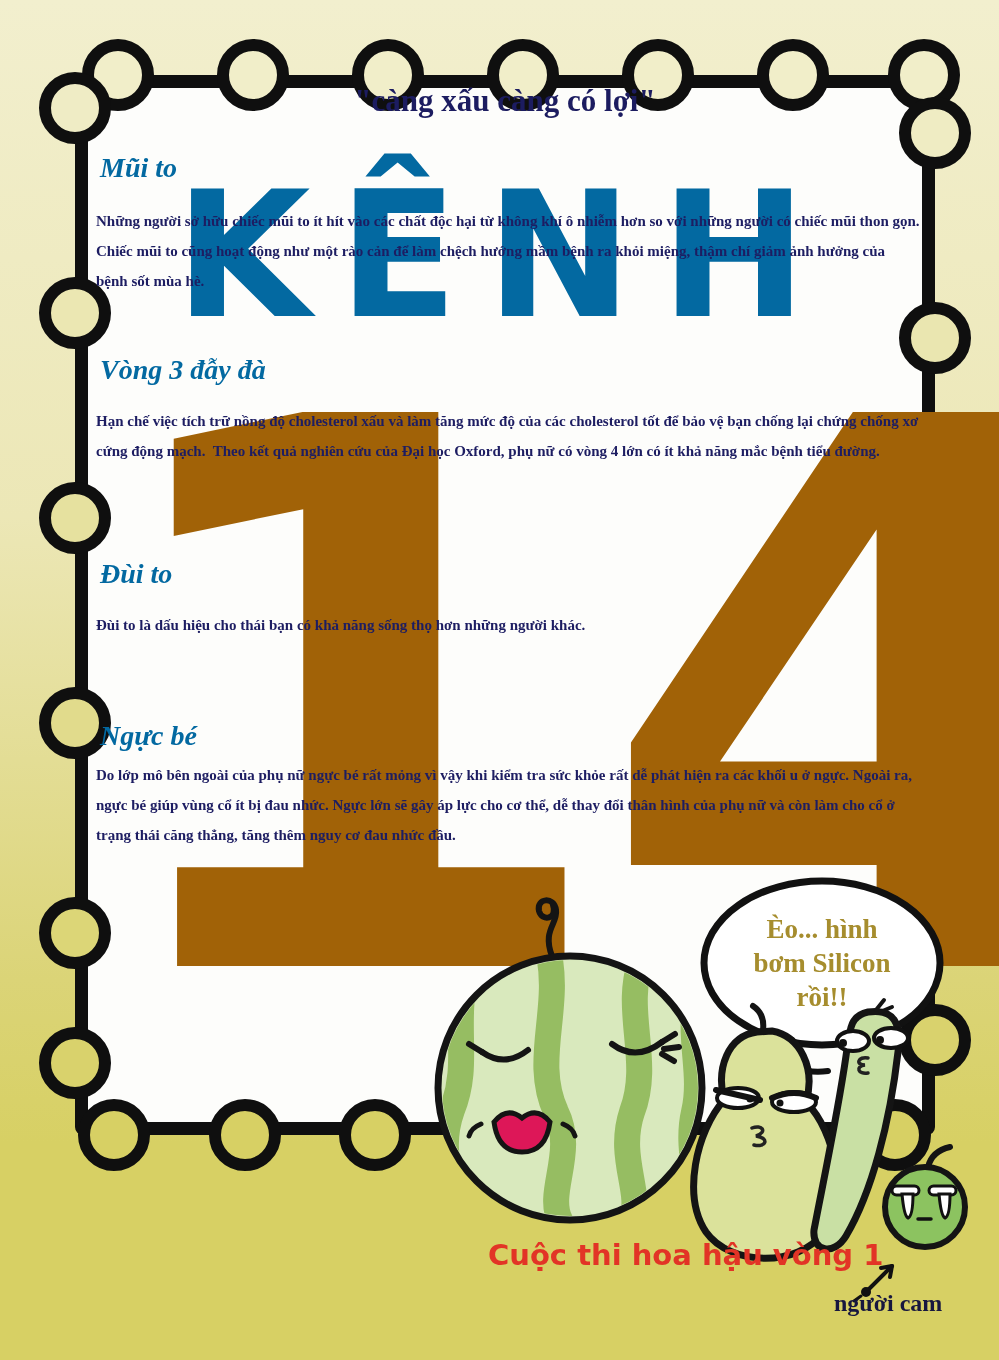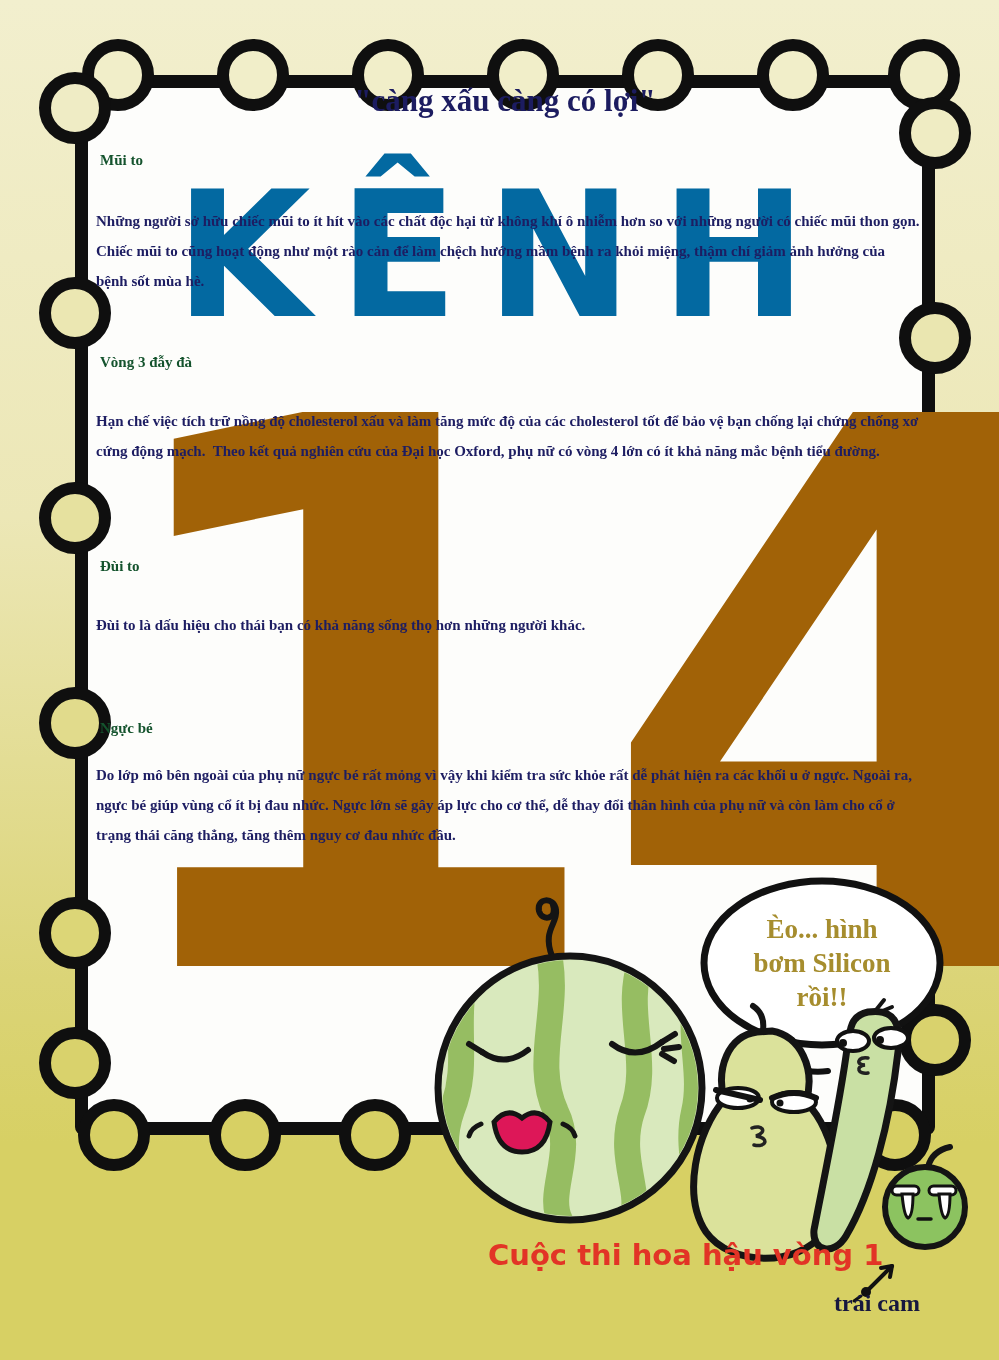--- a/index.html
+++ b/index.html
@@ -20,21 +20,21 @@
   }
   .notch.t{top:-49px;} .notch.b{top:1011px;} .notch.l{left:-49px;} .notch.r{left:811px;}
   
   .wm{position:absolute; left:0; width:100%; text-align:center; color:#0369a1;
       font-family:"DejaVu Sans",sans-serif; font-weight:bold; z-index:1; pointer-events:none;}
   .wm-top{top:80px; font-size:175px; letter-spacing:28px; line-height:1;}
   .wm-big{top:235px; font-size:760px; line-height:1; color:#a16207; letter-spacing:-20px;}
   
   .title{position:absolute; top:-6px; left:0; width:100%; text-align:center;
          color:#1c1c60; font-weight:bold; font-size:31px; line-height:38px; z-index:2;}
-  .sec-h{position:absolute; left:12px; color:#14532d; font-weight:bold; font-size:15px; z-index:2;}
+  .sec-h{position:absolute; left:12px; color:#0369a1; font-weight:bold; font-size:28px; z-index:2;font-style:italic;}
   .sec-p{position:absolute; left:8px; width:824px; color:#1d1d62; font-weight:bold;
          font-size:15px; line-height:30px; z-index:2; white-space:pre-wrap;}
   
   .bubble-text{position:absolute; left:706px; top:912px; width:232px; text-align:center;
          color:#a68d2e; font-weight:bold; font-size:27px; line-height:34px; z-index:6;}
   
   .caption{position:absolute; left:488px; top:1238px; color:#e23426; font-weight:bold;
          font-size:29px; font-family:"DejaVu Sans",sans-serif; z-index:6;}
   .orange-label{position:absolute; left:834px; top:1290px; color:#17173f; font-weight:bold;
          font-size:24px; z-index:6;}
@@ -175,15 +175,15 @@
     </g>
   </svg>
 
   <div class="bubble-text">
     <div>Èo... hình</div>
     <div>bơm Silicon</div>
     <div>rồi!!</div>
   </div>
 
   <div class="caption">Cuộc thi hoa hậu vòng 1</div>
-  <div class="orange-label">trái cam</div>
+  <div class="orange-label">người cam</div>
 
 </div>
 
 </body></html>

